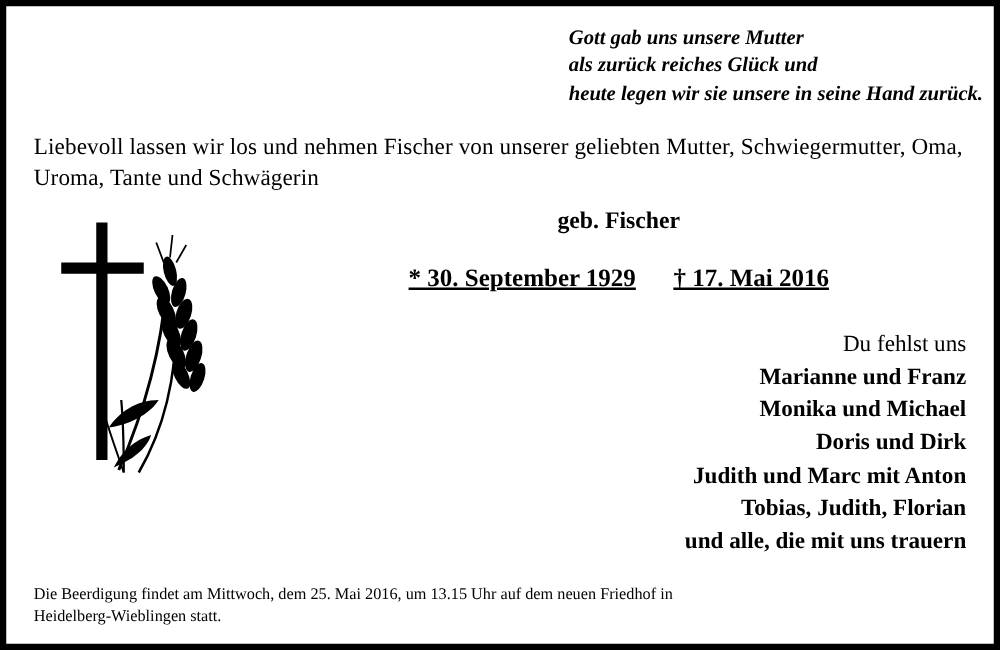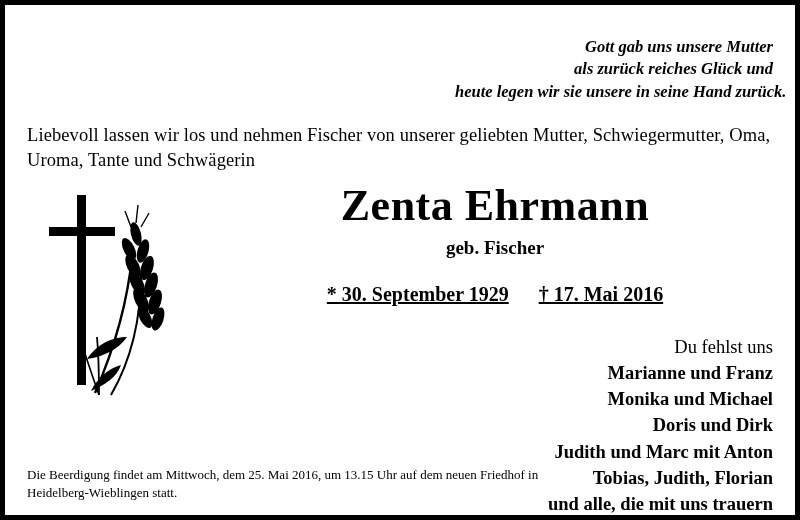--- a/index.html
+++ b/index.html
@@ -25,27 +25,27 @@
   }
   .inner {
     position: absolute;
     left: 0; top: 0; right: 0; bottom: 0;
     padding: 14px 22px 10px 22px;
     box-sizing: border-box;
   }
 
   
   .verse {
-    text-align: right;
+    text-align: left;
     font-style: italic;
     font-weight: 700;
     font-size: 16.5px;
     line-height: 1.36;
     margin-left: 428px;
-    margin-top: 17px;
+    margin-top: 0;
   }
   .verse div { white-space: nowrap; }
 
   
   .intro {
     margin-top: 20px;
     font-size: 18.5px;
     line-height: 1.33;
     letter-spacing: 0.1px;
   }
@@ -168,21 +168,20 @@
 
             <g stroke="none">
               <path d="M90 150 C 72 150, 58 160, 50 172 C 66 170, 82 162, 90 150 Z"></path>
               <path d="M84 178 C 70 182, 60 192, 54 204 C 68 198, 80 190, 84 178 Z"></path>
             </g>
           </g>
         </svg>
       </div>
 
       <div class="names-block">
-        <div class="deceased-name">Zenta Ehrmann</div>
         <div class="maiden-name">geb. Fischer</div>
         <div class="dates">
           <span>* 30. September 1929</span><span class="sep"></span><span>† 17. Mai 2016</span>
         </div>
       </div>
 
       <div class="mourners">
         <div class="lead">Du fehlst uns</div>
         <div class="m-line">Marianne und Franz</div>
         <div class="m-line">Monika und Michael</div>

